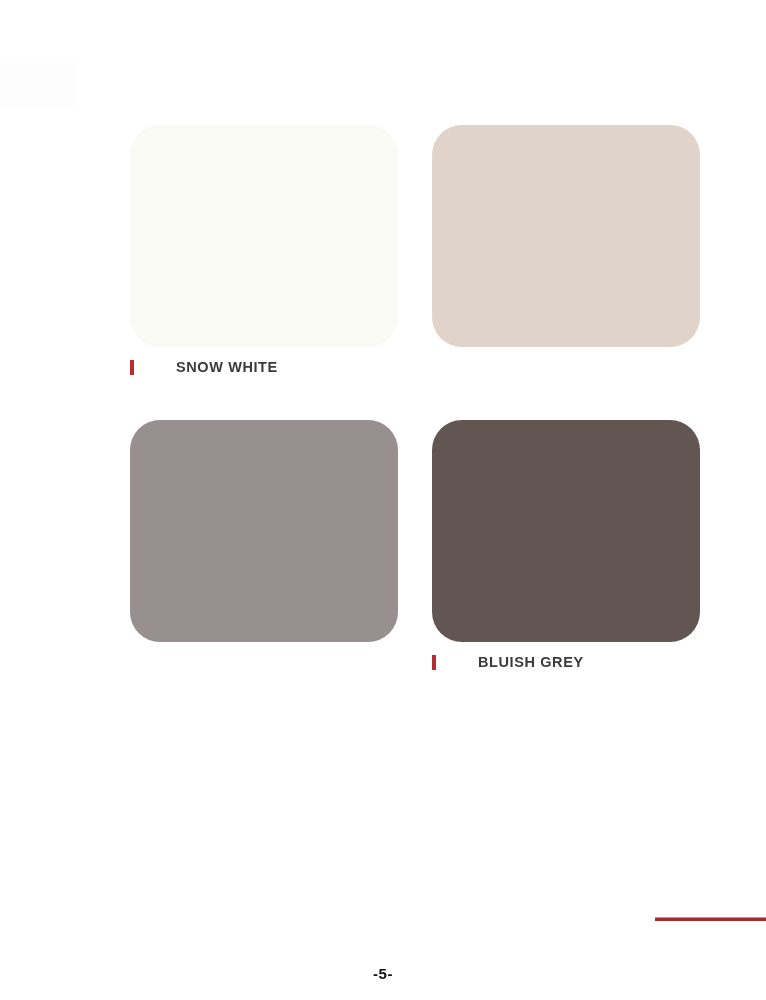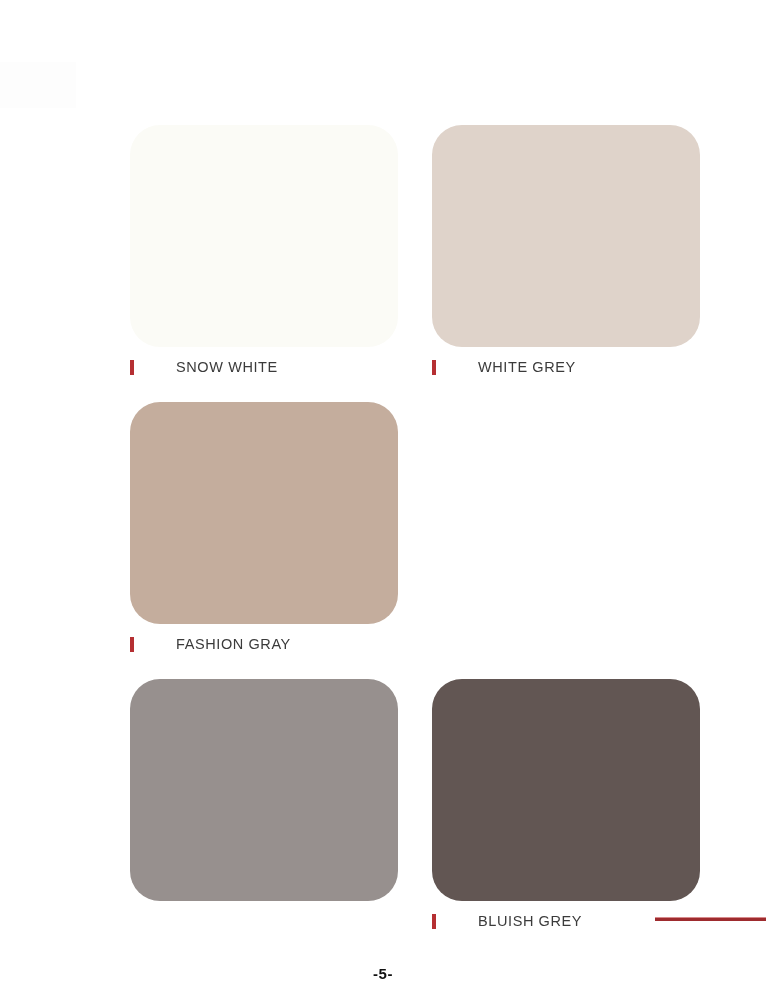--- a/index.html
+++ b/index.html
@@ -47,20 +47,21 @@
   .swatch-chip {
     width: 268px;
     height: 222px;
     border-radius: 30px;
   }
   .swatch-caption {
     display: flex;
     align-items: center;
     height: 34px;
     margin-top: 3px;
+    font-weight: bold;
   }
   .tick {
     width: 4px;
     height: 15px;
     background: #b52f32;
     flex: 0 0 auto;
   }
   .swatch-label {
     margin-left: 42px;
     font-size: 14.5px;
@@ -103,35 +104,24 @@
     <div class="swatch-row">
       <div class="swatch-cell">
         <div class="swatch-chip" style="background: rgb(251, 251, 246);"></div>
         <div class="swatch-caption">
           <span class="tick" style="background: rgb(181, 47, 50);"></span>
           <span class="swatch-label">SNOW WHITE</span>
         </div>
       </div>
       <div class="swatch-cell">
         <div class="swatch-chip" style="background: rgb(223, 211, 202);"></div>
-        <div class="swatch-caption">
-          <span class="tick" style="background: rgb(181, 47, 50);"></span>
-          <span class="swatch-label">WHITE GREY</span>
-        </div>
       </div>
     </div>
 
     <div class="swatch-row">
-      <div class="swatch-cell">
-        <div class="swatch-chip" style="background: rgb(196, 173, 157);"></div>
-        <div class="swatch-caption">
-          <span class="tick" style="background: rgb(181, 47, 50);"></span>
-          <span class="swatch-label">FASHION GRAY</span>
-        </div>
-      </div>
     </div>
 
     <div class="swatch-row">
       <div class="swatch-cell">
         <div class="swatch-chip" style="background: rgb(151, 144, 142);"></div>
       </div>
       <div class="swatch-cell">
         <div class="swatch-chip" style="background: rgb(98, 86, 83);"></div>
         <div class="swatch-caption">
           <span class="tick" style="background: rgb(181, 47, 50);"></span>

